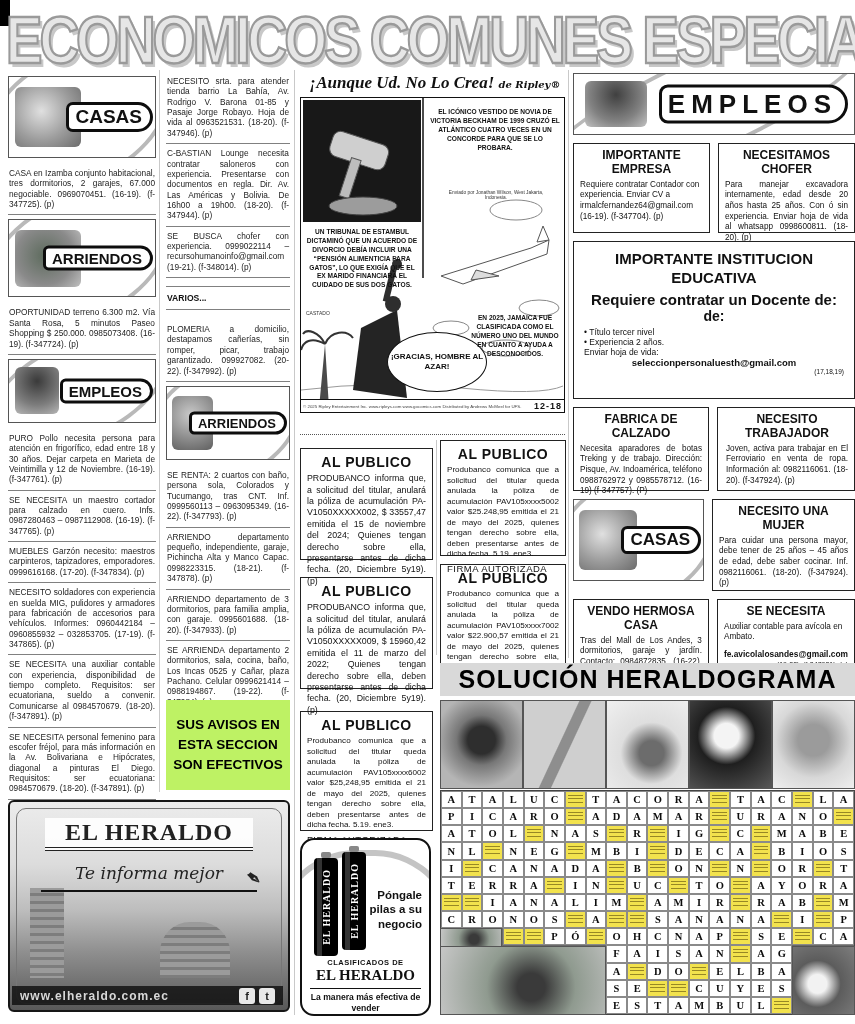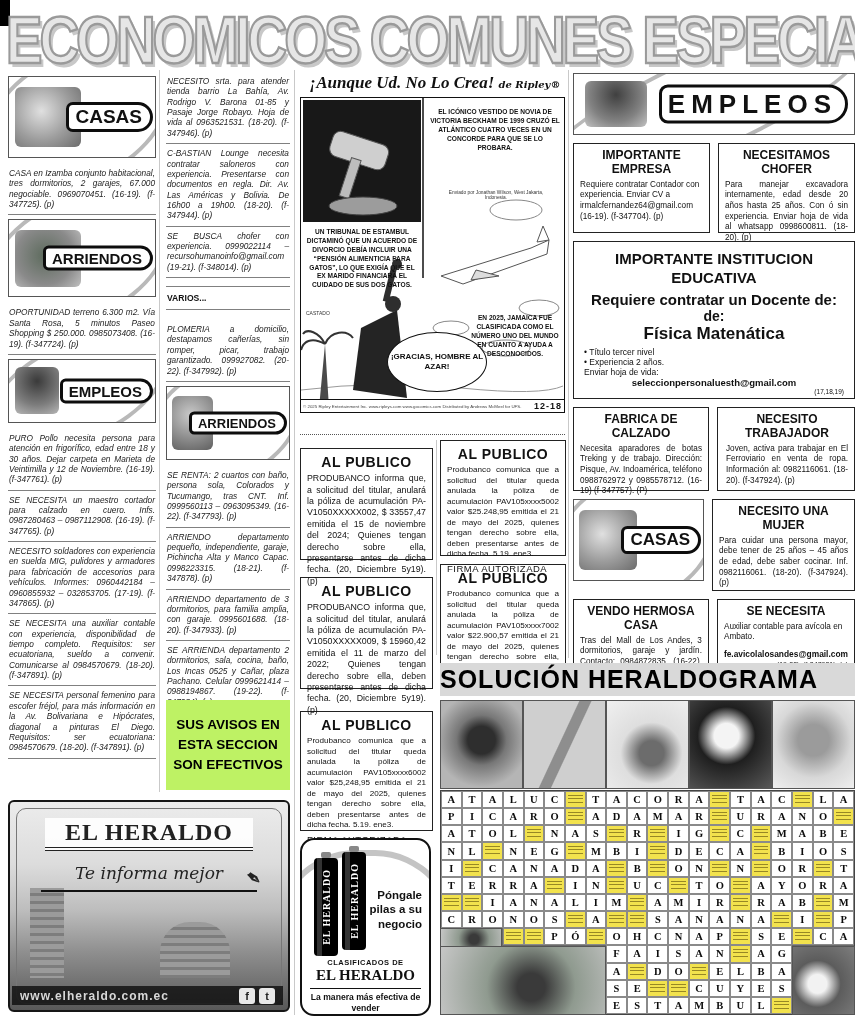--- a/index.html
+++ b/index.html
@@ -12,21 +12,21 @@
     font-family:"Liberation Sans", sans-serif; font-weight:bold; font-size:54px; letter-spacing:-3px;
     color:#e6e6e6; -webkit-text-stroke:2px #9a9a9a; text-shadow:3px 3px 0 #c8c8c8;
     transform:scale(1.02,1.22); transform-origin:center top; white-space:nowrap; }
 
   
   .vrule { position:absolute; width:1px; background:#c9c9c9; }
 
   
   .col { position:absolute; top:72px; }
   .ad { font-size:8.3px; line-height:1.25; text-align:justify; border-bottom:1px solid #808080;
-        padding:4px 1px 5px 1px; color:#1c1c1c;font-style:italic; }
+        padding:4px 1px 5px 1px; color:#1c1c1c; }
   .plain-head { font-size:8.6px; font-weight:bold; padding:6px 1px; border-bottom:1px solid #808080; border-top:1px solid #808080; margin-top:8px; }
 
   
   .logo-box { position:relative; border:1px solid #555; background:#fff; overflow:hidden; margin:4px 0 6px 0; }
   .logo-box .swoosh { position:absolute; width:130%; height:160%; left:-18%; top:-30%;
       border:4px solid #b9b9b9; border-radius:50%; transform:rotate(-24deg); }
   .logo-box .photo { position:absolute; left:4%; top:12%; width:45%; height:76%;
       background:radial-gradient(circle at 40% 40%, #e0e0e0 0%, #9c9c9c 55%, #6b6b6b 100%); border-radius:6px; }
   .logo-box .pill { position:absolute; right:2px; top:50%; transform:translateY(-50%);
       border:3px solid #0d0d0d; border-radius:10px 22px 22px 10px; background:#fff;
@@ -73,21 +73,21 @@
   .two > div { flex:1; }
   .inst h3 { font-size:15px; line-height:1.25; }
   .inst .sub { font-size:15px; font-weight:bold; text-align:center; }
   .inst .fis { font-size:17px; font-weight:bold; text-align:center; }
   .inst ul { list-style:none; font-size:8.5px; margin-top:3px; }
   .inst .email { display:block; text-align:center; font-weight:bold; font-size:9.5px; }
   .inst .ref { font-size:6.5px; }
 
   
   .hg-header { position:absolute; left:440px; top:663px; width:415px; height:33px; background:#d9d9d9;
-      text-align:left; font-weight:bold; font-size:25px; line-height:33px; letter-spacing:1px; color:#000; }
+      text-align:center; font-weight:bold; font-size:25px; line-height:33px; letter-spacing:1px; color:#000; }
   .hphotos { position:absolute; left:440px; top:700px; width:415px; height:89px; display:flex; }
   .hphotos > div { flex:1; border:1px solid #555; }
   .hgrid { position:absolute; left:440px; top:790px; width:415px; height:225px; display:grid;
       grid-template-columns:repeat(20,1fr); grid-template-rows:repeat(13,1fr); border:1px solid #444; background:#fff; }
   .cell { border:0.5px solid #8a8a8a; display:flex; align-items:center; justify-content:center;
       font-family:"Liberation Serif", serif; font-weight:bold; font-size:10.5px; color:#0c0c0c; overflow:hidden; }
   .cell.clue { background:#f2e24d; position:relative; }
   .cell.clue::after { content:""; position:absolute; left:2px; right:2px; top:3px; bottom:3px;
       background:repeating-linear-gradient(180deg, rgba(90,75,10,.6) 0 1px, transparent 1px 3.4px); }
   .cell.img-cell { background:linear-gradient(135deg,#a3a3a3,#6e6e6e); border-color:#6a6a6a; }
@@ -162,20 +162,21 @@
       <span class="pill logo-sm" style="font-size:15px;">ARRIENDOS</span>
     </div>
     <div class="ad">OPORTUNIDAD terreno 6.300 m2. Vía Santa Rosa, 5 minutos Paseo Shopping $ 250.000. 0985073408. (16-19). (f-347724). (p)</div>
     <div class="logo-box" style="height:64px;">
       <div class="swoosh"></div>
       <div class="photo" style="width:30%; background:radial-gradient(circle at 50% 30%, #3a3a3a 0%, #7c7c7c 60%, #b7b7b7 100%);"></div>
       <span class="pill" style="font-size:15px;">EMPLEOS</span>
     </div>
     <div class="ad">PURO Pollo necesita persona para atención en frigorífico, edad entre 18 y 30 años. Dejar carpeta en Marieta de Veintimilla y 12 de Noviembre. (16-19). (f-347761). (p)</div>
     <div class="ad">SE NECESITA un maestro cortador para calzado en cuero. Infs. 0987280463 – 0987112908. (16-19). (f-347765). (p)</div>
+    <div class="ad">MUEBLES Garzón necesito: maestros carpinteros, tapizadores, emporadores. 0999616168. (17-20). (f-347834). (p)</div>
     <div class="ad">NECESITO soldadores con experiencia en suelda MIG, pulidores y armadores para fabricación de accesorios para vehículos. Informes: 0960442184 – 0960855932 – 032853705. (17-19). (f-347865). (p)</div>
     <div class="ad">SE NECESITA una auxiliar contable con experiencia, disponibilidad de tiempo completo. Requisitos: ser ecuatoriana, sueldo a convenir. Comunicarse al 0984570679. (18-20). (f-347891). (p)</div>
     <div class="ad">SE NECESITA personal femenino para escofer fréjol, para más información en la Av. Bolivariana e Hipócrates, diagonal a pinturas El Diego. Requisitos: ser ecuatoriana: 0984570679. (18-20). (f-347891). (p)</div>
   </div>
 
   <div class="col" style="left:166px; width:124px;">
     <div class="ad">NECESITO srta. para atender tienda barrio La Bahía, Av. Rodrigo V. Barona 01-85 y Pasaje Jorge Robayo. Hoja de vida al 0963521531. (18-20). (f-347946). (p)</div>
     <div class="ad">C-BASTIAN Lounge necesita contratar saloneros con experiencia. Presentarse con documentos en regla. Dir. Av. Las Américas y Bolivia. De 16h00 a 19h00. (18-20). (f-347944). (p)</div>
     <div class="ad">SE BUSCA chofer con experiencia. 0999022114 – recursohumanoinfo@gmail.com (19-21). (f-348014). (p)</div>
     <div class="plain-head">VARIOS...</div>
@@ -288,21 +289,20 @@
       </div>
       <div class="boxad" style="height:90px;">
         <h3>NECESITAMOS CHOFER</h3>
         <p>Para manejar excavadora internamente, edad desde 20 años hasta 25 años. Con ó sin experiencia. Enviar hoja de vida al whatsapp 0998600811. (18-20). (p)</p>
       </div>
     </div>
     <div class="boxad inst" style="height:158px; padding:8px 10px;">
       <h3>IMPORTANTE INSTITUCION EDUCATIVA</h3>
       <div class="sub">Requiere contratar un Docente de:</div>
       <div class="sub" style="font-size:14px;">de:</div>
-      <div class="fis">Física Matenática</div>
       <ul>
         <li>• Título tercer nivel</li>
         <li>• Experiencia 2 años.</li>
         <li>Enviar hoja de vida:</li>
       </ul>
       <span class="email">seleccionpersonaluesth@gmail.com</span>
       <div class="ref" style="text-align:right;">(17,18,19)</div>
     </div>
     <div class="two">
       <div class="boxad" style="height:84px;">

